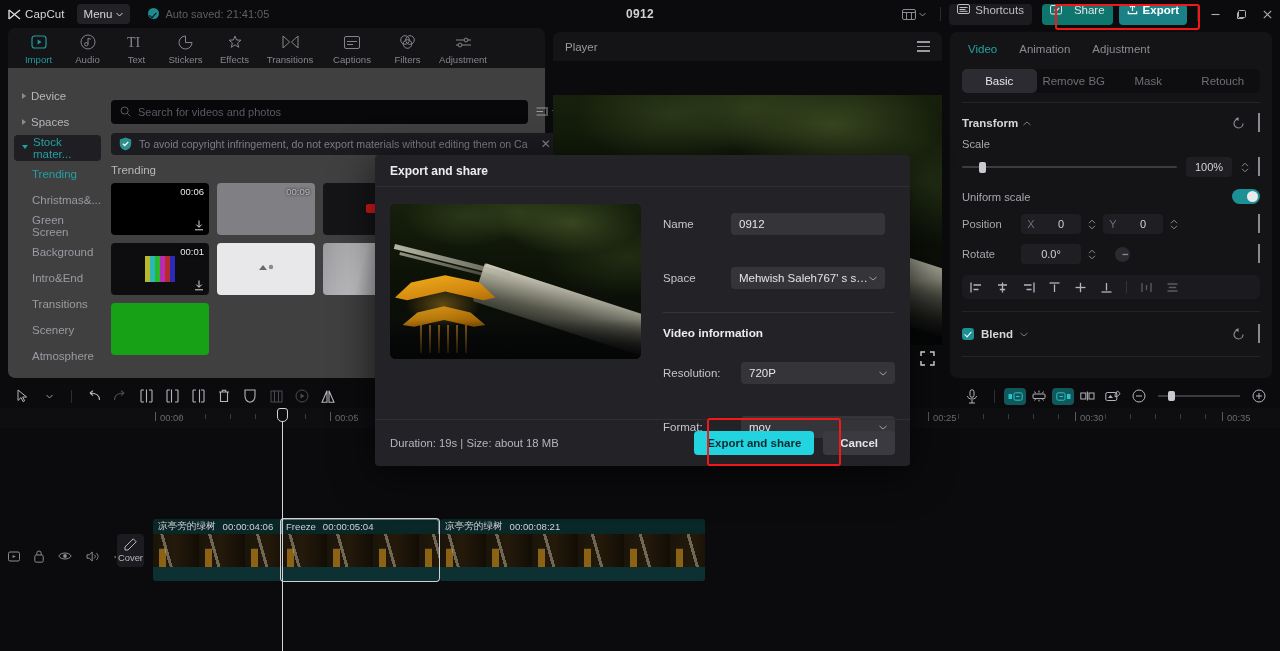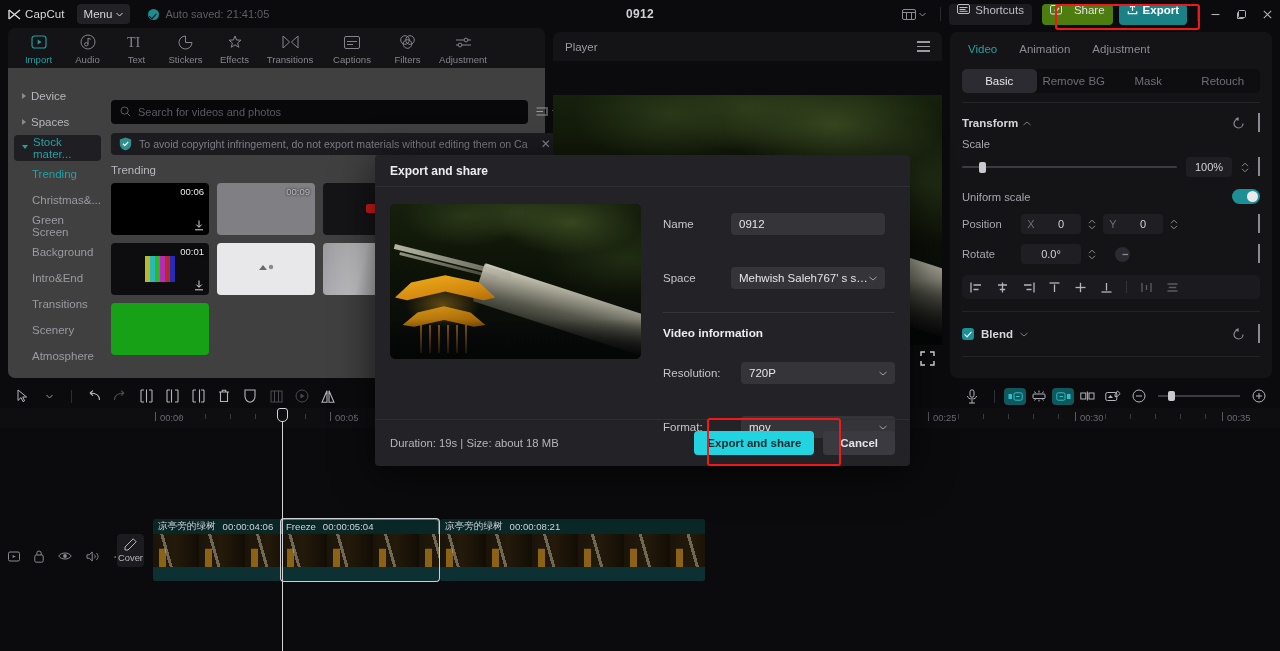--- a/index.html
+++ b/index.html
@@ -22,42 +22,42 @@
   .logo-mark { width: 13px; height: 11px; color: #d8d8dc; }
   .logo-text { font-size: 11.5px; color: #d8d8dc; letter-spacing: .1px; }
   .menu-btn {
     margin-left: 12px; height: 20px; padding: 0 7px;
     background: #222226; border-radius: 4px;
     display: flex; align-items: center; gap: 4px;
     font-size: 11.5px; color: #d4d4d8; cursor: default;
   }
   .caret-d { width: 7px; height: 5px; }
   .autosave {
-    margin-left: 18px; display: flex; align-items: flex-end; gap: 6px;
+    margin-left: 18px; display: flex; align-items: flex-start; gap: 6px;
     font-size: 11px; color: #5e5e66;
   }
   .tick-circle { width: 11px; height: 11px; border-radius: 50%; background: #1e8b8f; position: relative; }
   .tick-circle::after {
     content: ""; position: absolute; left: 3px; top: 2.6px;
     width: 3px; height: 5.5px; border: solid #0b0b0d; border-width: 0 1.4px 1.4px 0;
     transform: rotate(42deg);
   }
   .proj-title {
     position: absolute; left: 0; right: 0; top: 7px; margin: auto;
     text-align: center; font-size: 12px; color: #d0d0d4; font-weight: bold; letter-spacing: .3px;
   }
   .tb-right { margin-left: auto; display: flex; align-items: center; height: 28px; }
   .layout-btn { display: flex; align-items: center; gap: 3px; padding: 0 6px; color: #8a8a92; }
   .vdiv { width: 1px; height: 14px; background: #2a2a30; margin: 0 8px; }
   .pill {
     height: 21px; border-radius: 4px; display: flex; align-items: flex-start;
     gap: 5px; padding: 0 8px; font-size: 11.5px;
   }
   .pill.shortcuts { background: #1c1c20; color: #bdbdc4; }
-  .pill.share { background: #4d7c0f; color: #e2e2e6; margin-left: 10px; gap: 12px; }
+  .pill.share { background: #0f766e; color: #e2e2e6; margin-left: 10px; gap: 12px; }
   .pill.export { background: #1a8286; color: #ffffff; margin-left: 6px; font-weight: bold;}
   .redbox {
     position: absolute; border: 2px solid #f01818; border-radius: 3px; pointer-events: none;
   }
   .wbtn { width: 26px; height: 28px; display: flex; align-items: center; justify-content: center; color: #b0b0b6; }
 
   
   .toolstrip {
     position: absolute; left: 8px; top: 28px; width: 537px; height: 40px;
     background: #141417; border-radius: 7px 7px 0 0;

